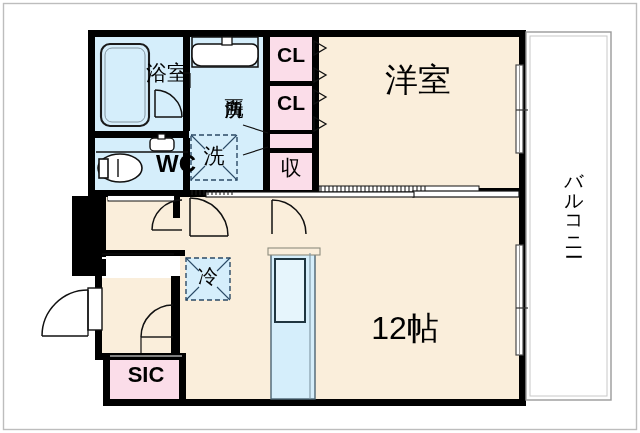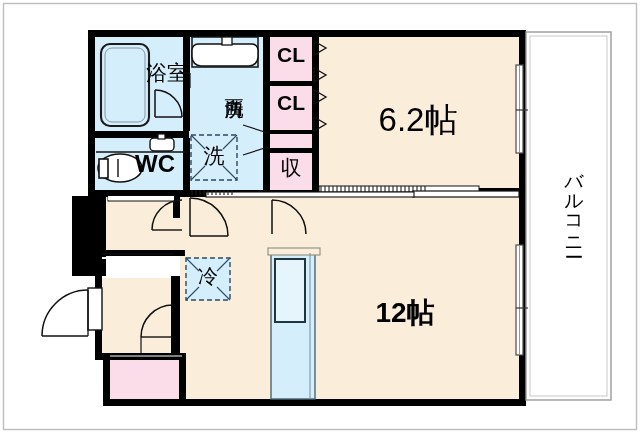--- a/index.html
+++ b/index.html
@@ -229,35 +229,36 @@
 
     <line x1="110" y1="356" x2="182" y2="356" stroke="#ffffff" stroke-width="1"></line>
 
     <line x1="102" y1="254" x2="174" y2="254" stroke="#111" stroke-width="1"></line>
     <line x1="102" y1="258" x2="174" y2="258" stroke="#ffffff" stroke-width="2"></line>
 
   </svg>
 
   <div class="lbl" style="left:139px;top:62px;width:56px;font-size:21px;font-weight:400;">浴室</div>
 
-  <div class="lbl" style="left:129px;top:152px;width:52px;font-size:24px;font-weight:700;">WC</div>
+  <div class="lbl" style="left:150px;top:152px;width:52px;font-size:24px;font-weight:700;">WC</div>
 
   <div class="vlbl" style="left:225px;top:84px;font-size:19px;">洗面所</div>
 
   <div class="lbl" style="left:191px;top:145px;width:46px;font-size:21px;">洗</div>
 
   <div class="lbl" style="left:270px;top:44px;width:42px;font-size:21px;font-weight:700;">CL</div>
 
   <div class="lbl" style="left:270px;top:92px;width:42px;font-size:21px;font-weight:700;">CL</div>
 
   <div class="lbl" style="left:270px;top:157px;width:42px;font-size:21px;">収</div>
 
-  <div class="lbl" style="left:352px;top:103px;width:132px;font-size:33px;font-weight:400;">6.2帖</div>
-
-  <div class="lbl" style="left:350px;top:298px;width:110px;font-size:28px;font-weight:700;">12帖</div>
-
-
+  <div class="lbl" style="left:358px;top:63px;width:120px;font-size:33px;font-weight:400;">洋室</div>
+
+  <div class="lbl" style="left:350px;top:312px;width:110px;font-size:32px;font-weight:400;">12帖</div>
+
+
+  <div class="lbl" style="left:110px;top:364px;width:72px;font-size:22px;font-weight:700;">SIC</div>
 
   <div class="lbl" style="left:188px;top:266px;width:40px;font-size:20px;">冷</div>
 
   <div class="vlbl" style="left:565px;top:160px;font-size:19px;">バルコニー</div>
 
 </div>
 
 </body></html>

